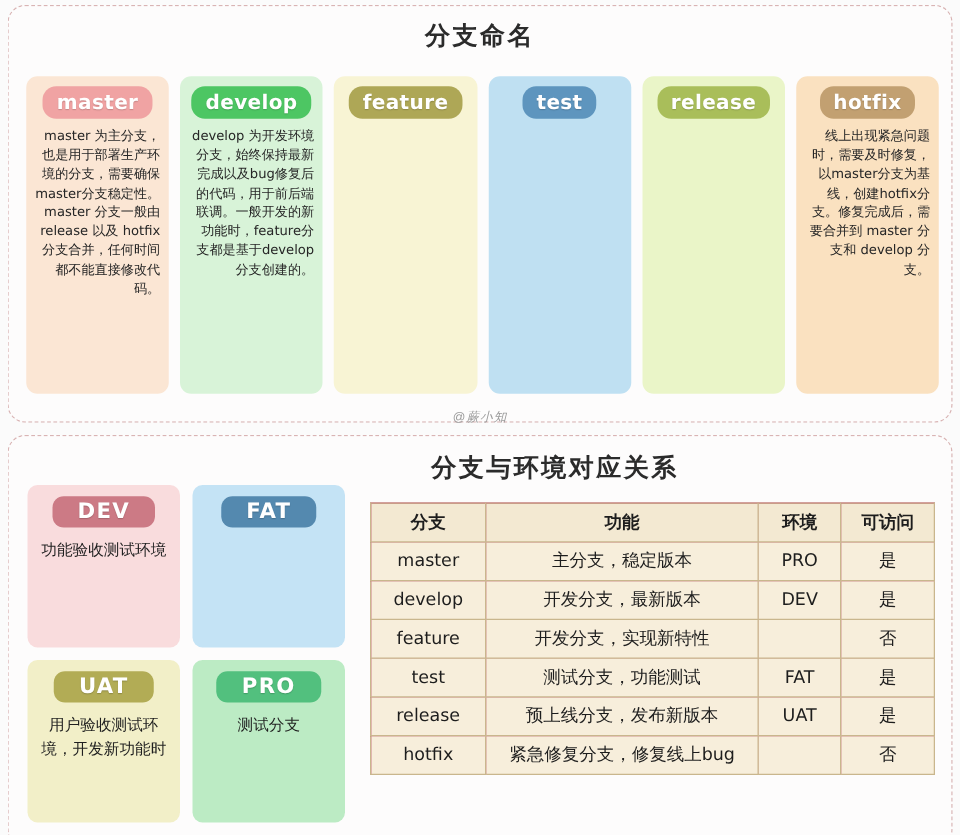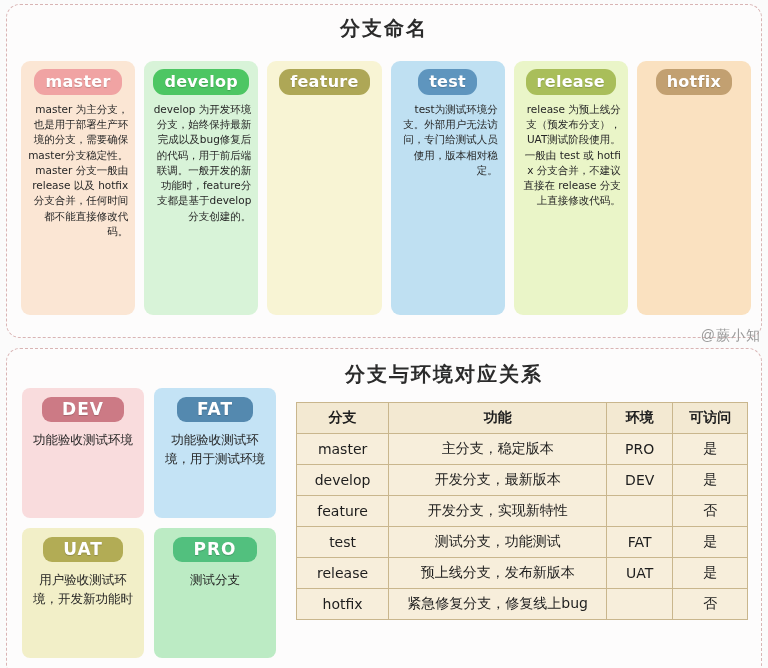--- a/index.html
+++ b/index.html
@@ -74,24 +74,25 @@
     width:100%;
     word-break:break-all;
     font-family:"DejaVu Sans","Liberation Sans",sans-serif;
   }
 
   
   .watermark{
     position:absolute;
     left:0;right:0;
     top:322px;
-    text-align:right;
-    font-size:14px;
+    text-align:center;
+    font-size:10px;
     color:#9a9a9a;
     letter-spacing:1px;
+    font-style:italic;
   }
 
   
   .env-grid{
     position:absolute;
     left:22px;top:388px;
     width:256px;
     display:grid;
     grid-template-columns:122px 122px;
     grid-template-rows:130px 130px;
@@ -169,46 +170,44 @@
         </div>
         <div class="branch-card" style="background: rgb(216, 243, 216);">
           <span class="pill" style="background: rgb(77, 198, 99);">develop</span>
           <div class="card-body">develop 为开发环境分支，始终保持最新完成以及bug修复后的代码，用于前后端联调。一般开发的新功能时，feature分支都是基于develop分支创建的。</div>
         </div>
         <div class="branch-card" style="background: rgb(248, 244, 212);">
           <span class="pill" style="background: rgb(174, 167, 86);">feature</span>
         </div>
         <div class="branch-card" style="background: rgb(191, 224, 242);">
           <span class="pill" style="background: rgb(94, 149, 190);">test</span>
-          <div class="card-body">test为测试环境分支。外部用户无法访问，专门给测试人员使用，版本相对稳定。</div>
         </div>
         <div class="branch-card" style="background: rgb(234, 245, 200);">
           <span class="pill" style="background: rgb(169, 190, 90);">release</span>
-          <div class="card-body">release 为预上线分支（预发布分支），UAT测试阶段使用。一般由 test 或 hotfix 分支合并，不建议直接在 release 分支上直接修改代码。</div>
         </div>
         <div class="branch-card" style="background: rgb(250, 225, 192);">
           <span class="pill" style="background: rgb(194, 160, 113);">hotfix</span>
+          <div class="card-body">线上出现紧急问题时，需要及时修复，以master分支为基线，创建hotfix分支。修复完成后，需要合并到 master 分支和 develop 分支。</div>
         </div>
       </div>
 
     <div class="watermark">@蕨小知</div>
   </div>
 
   <div class="panel" id="panel-branch-env">
     <h1 class="section-title" id="branch-env-title">分支与环境对应关系</h1>
   </div>
 
   <div class="env-grid" id="env-grid">
       <div class="env-card" style="background: rgb(249, 220, 221);">
         <span class="env-pill" style="background: rgb(204, 122, 133);">DEV</span>
         <div class="env-desc">功能验收测试环境</div>
       </div>
       <div class="env-card" style="background: rgb(196, 227, 245);">
         <span class="env-pill" style="background: rgb(84, 137, 175);">FAT</span>
-        <div class="env-desc">功能验收测试环境，用于测试环境</div>
       </div>
       <div class="env-card" style="background: rgb(242, 239, 200);">
         <span class="env-pill" style="background: rgb(178, 172, 85);">UAT</span>
         <div class="env-desc">用户验收测试环境，开发新功能时</div>
       </div>
       <div class="env-card" style="background: rgb(188, 235, 196);">
         <span class="env-pill" style="background: rgb(82, 192, 126);">PRO</span>
         <div class="env-desc">测试分支</div>
       </div>
     </div>

